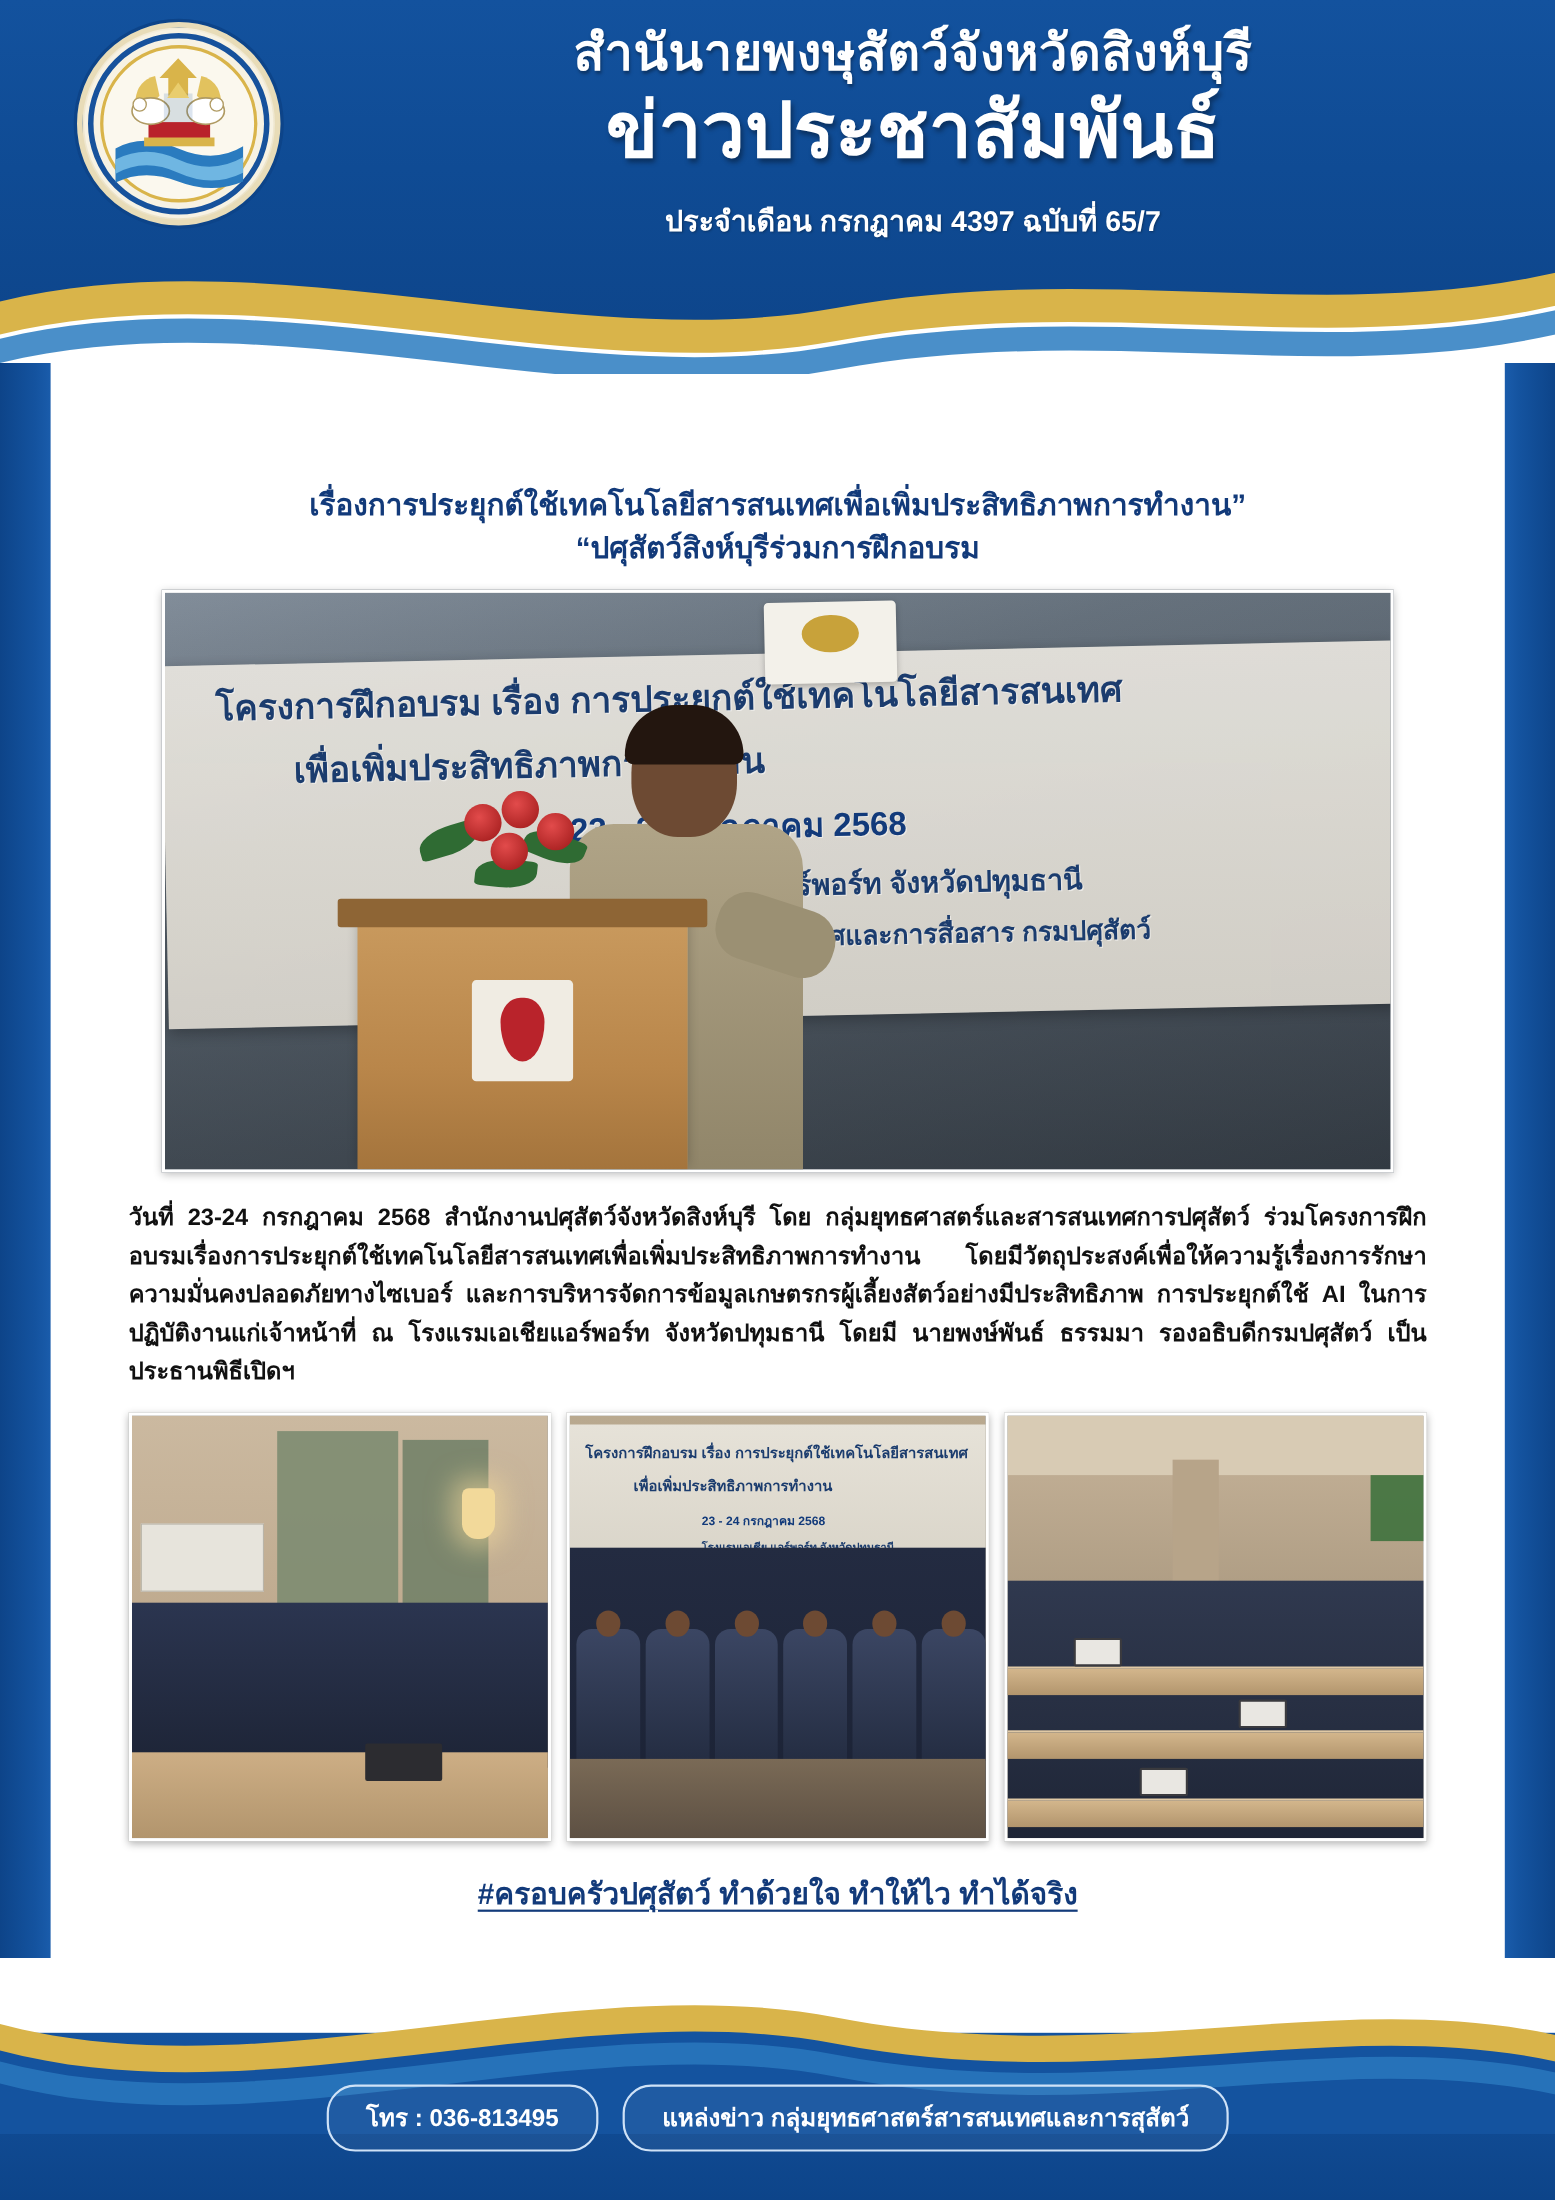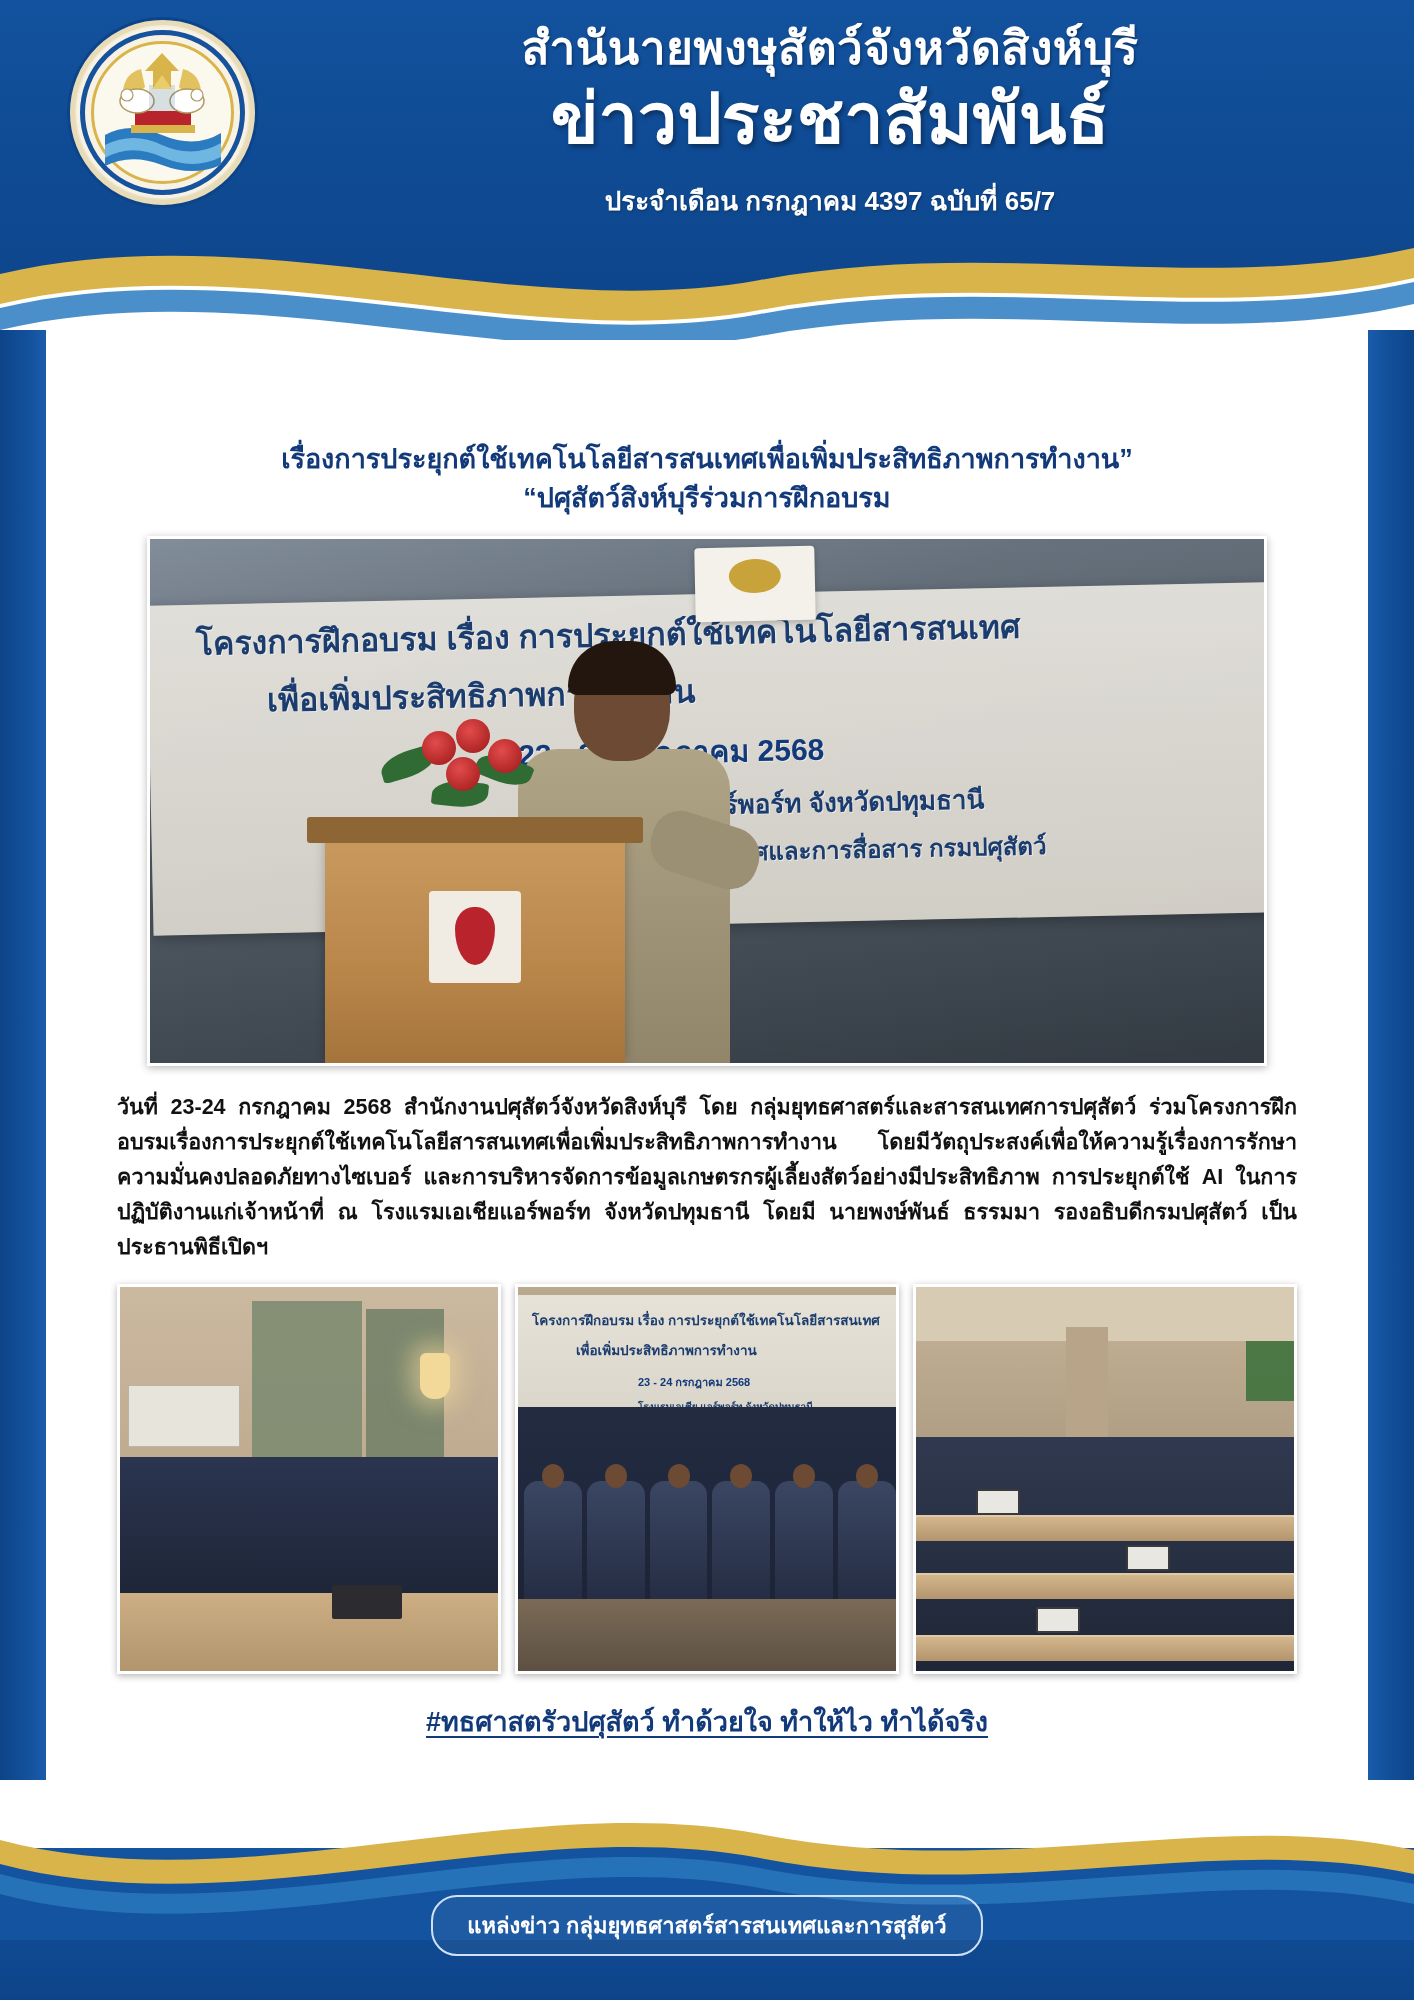--- a/index.html
+++ b/index.html
@@ -619,28 +619,29 @@
         <div class="p3-seats"></div>
         <div class="p3-desk" style="top:228px;"></div>
         <div class="p3-desk" style="top:286px;"></div>
         <div class="p3-desk" style="top:348px;"></div>
         <div class="p3-lap" style="left:60px; top:202px;"></div>
         <div class="p3-lap" style="left:210px; top:258px;"></div>
         <div class="p3-lap" style="left:120px; top:320px;"></div>
       </div>
     </div>
 
-    <div class="hashtag">#ทธศาสตรัวปศุสัตว์ ทำด้วยใจ ทำให้ไว ทำได้จริง</div>
+    <div class="hashtag">#ครอบครัวปศุสัตว์ ทำด้วยใจ ทำให้ไว ทำได้จริง</div>
   </div>
 
   <div class="footer">
     <div class="footer-blue"></div>
     <svg class="footer-swoosh" viewBox="0 0 1414 170" preserveAspectRatio="none">
       <path d="M0,86 C240,150 520,34 760,80 C1010,128 1210,52 1414,96 L1414,170 L0,170 Z" fill="#14539f"></path>
       <path d="M0,70 C240,134 520,18 760,64 C1010,112 1210,36 1414,80 L1414,104 C1210,60 1010,136 760,88 C520,42 240,158 0,94 Z" fill="#d9b44a"></path>
       <path d="M0,104 C240,168 520,52 760,98 C1010,146 1210,70 1414,114 L1414,134 C1210,90 1010,166 760,118 C520,72 240,188 0,124 Z" fill="#2a7bbf" opacity="0.8"></path>
     </svg>
     <div class="footer-pills">
+      <div class="pill">โทร : 036-813495</div>
       <div class="pill">แหล่งข่าว  กลุ่มยุทธศาสตร์สารสนเทศและการสุสัตว์</div>
     </div>
   </div>
 
 </div>
 
 </body></html>

